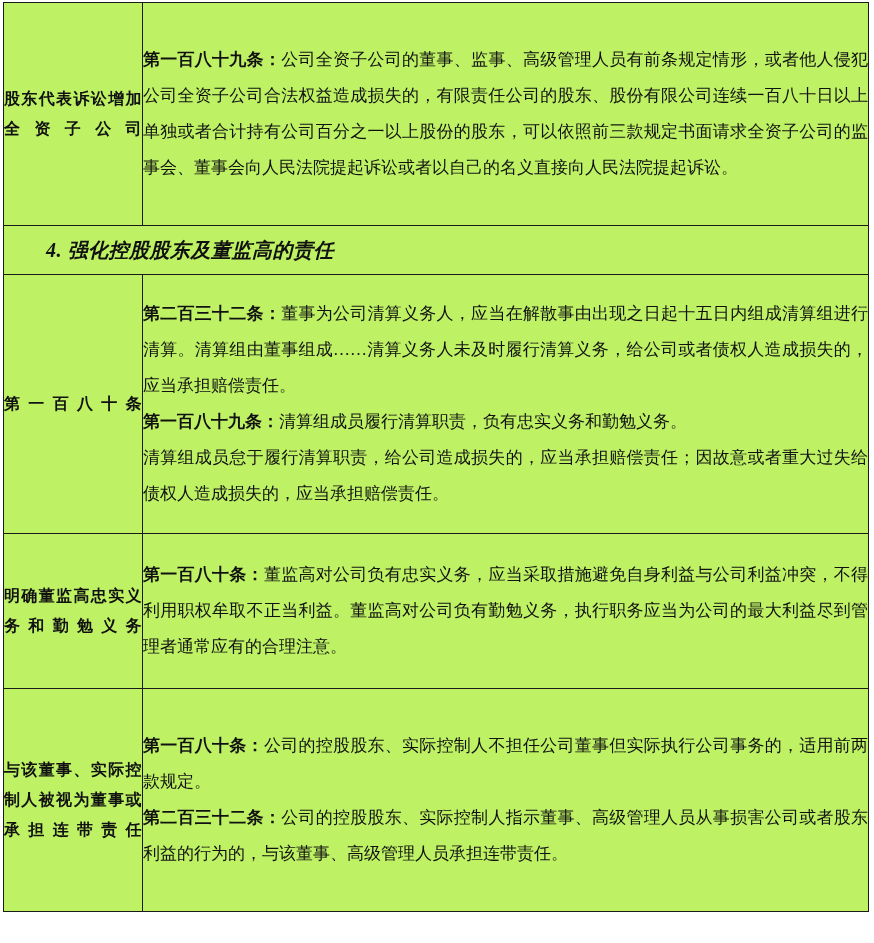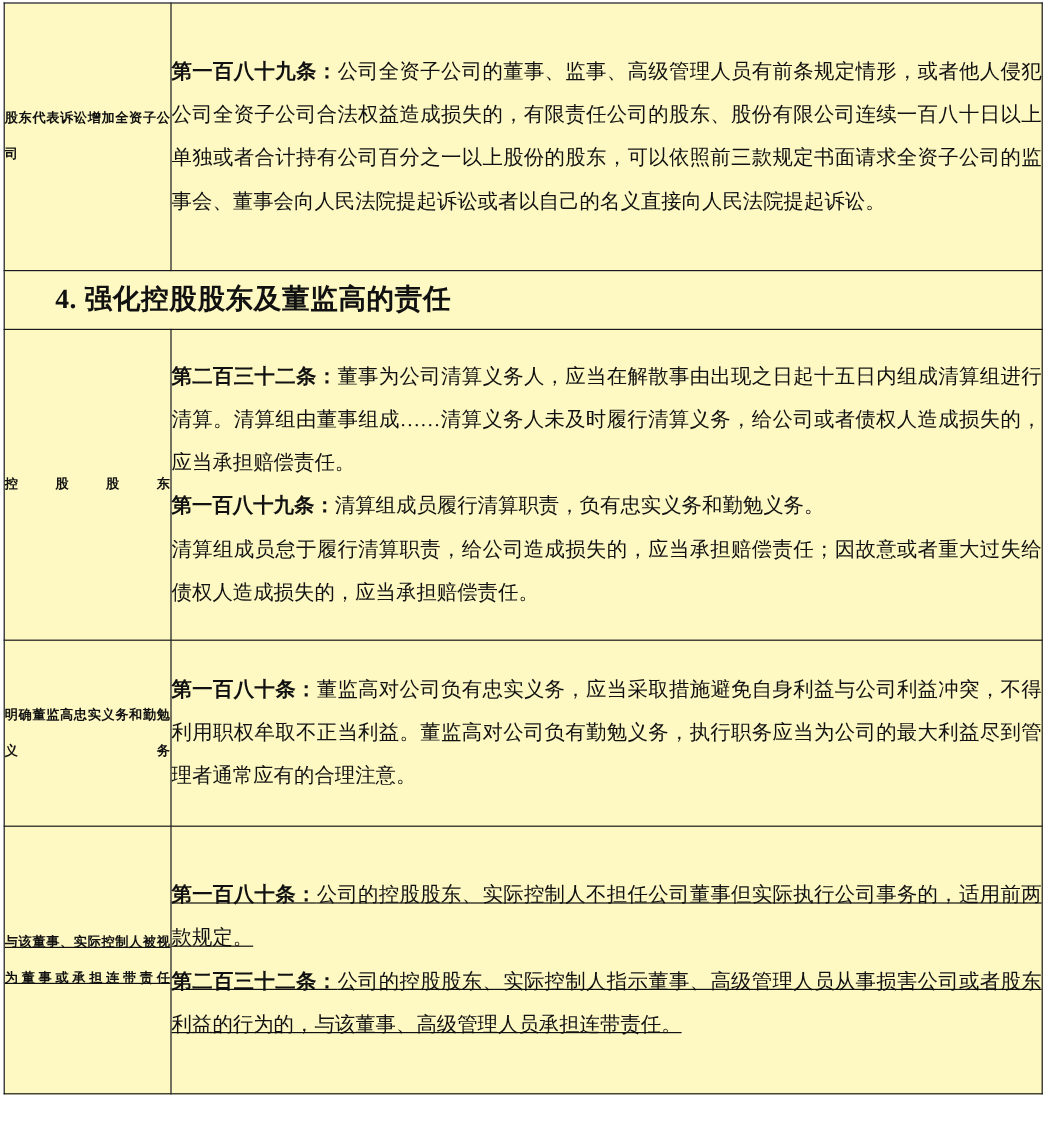--- a/index.html
+++ b/index.html
@@ -28,34 +28,34 @@
     width: 866px;
     margin-left: 3px;
     margin-top: 2px;
     table-layout: fixed;
   }
 
   table.doc-table td {
     border: 1.6px solid #1a1a1a;
     vertical-align: middle;
     padding: 0;
-    background: #fef9c3;
+    background: #bef264;
   }
 
   
   td.label-cell {
     width: 138px;
     padding: 6px 10px 6px 12px;
     vertical-align: middle;
   }
 
   .label-text {
     font-family: "Liberation Serif", "DejaVu Serif", serif;
     font-weight: bold;
-    font-size: 11px;
+    font-size: 16px;
     line-height: 30px;
     letter-spacing: 0.4px;
     text-align: justify;
     text-align-last: justify;
     text-justify: inter-character;
     color: #111111;
     word-break: break-all;
   }
 
   
@@ -82,33 +82,34 @@
   
   td.section-cell {
     padding: 12px 0 12px 0;
     text-align: left;
     vertical-align: middle;
   }
 
   .section-title {
     font-family: "Liberation Serif", "DejaVu Serif", serif;
     font-weight: bold;
-    font-size: 23px;
+    font-size: 20px;
     line-height: 28px;
     letter-spacing: 0.5px;
     padding-left: 42px;
     color: #111111;
+    font-style: italic;
   }
 
   
   tr.row-1 td { height: 222px; }
   tr.row-2 td { height: 48px; }
   tr.row-3 td { height: 258px; }
   tr.row-4 td { height: 154px; }
-  tr.row-5 td { height: 222px; text-decoration: underline; }
+  tr.row-5 td { height: 222px; }
 </style>
 </head>
 <body>
 
 <div class="page">
   <table class="doc-table">
     <tbody>
 
       <tr class="row-1">
         <td class="label-cell">
@@ -120,21 +121,21 @@
       </tr>
 
       <tr class="row-2">
         <td class="section-cell" colspan="2">
           <div class="section-title">4. 强化控股股东及董监高的责任</div>
         </td>
       </tr>
 
       <tr class="row-3">
         <td class="label-cell">
-          <div class="label-text">控股股东</div>
+          <div class="label-text">第一百八十条</div>
         </td>
         <td class="body-cell">
           <p class="para"><span class="art-no">第二百三十二条：</span><span>董事为公司清算义务人，应当在解散事由出现之日起十五日内组成清算组进行清算。清算组由董事组成……清算义务人未及时履行清算义务，给公司或者债权人造成损失的，应当承担赔偿责任。</span></p>
           <p class="para"><span class="art-no">第一百八十九条：</span><span>清算组成员履行清算职责，负有忠实义务和勤勉义务。</span></p>
           <p class="para"><span>清算组成员怠于履行清算职责，给公司造成损失的，应当承担赔偿责任；因故意或者重大过失给债权人造成损失的，应当承担赔偿责任。</span></p>
         </td>
       </tr>
 
       <tr class="row-4">
         <td class="label-cell">

